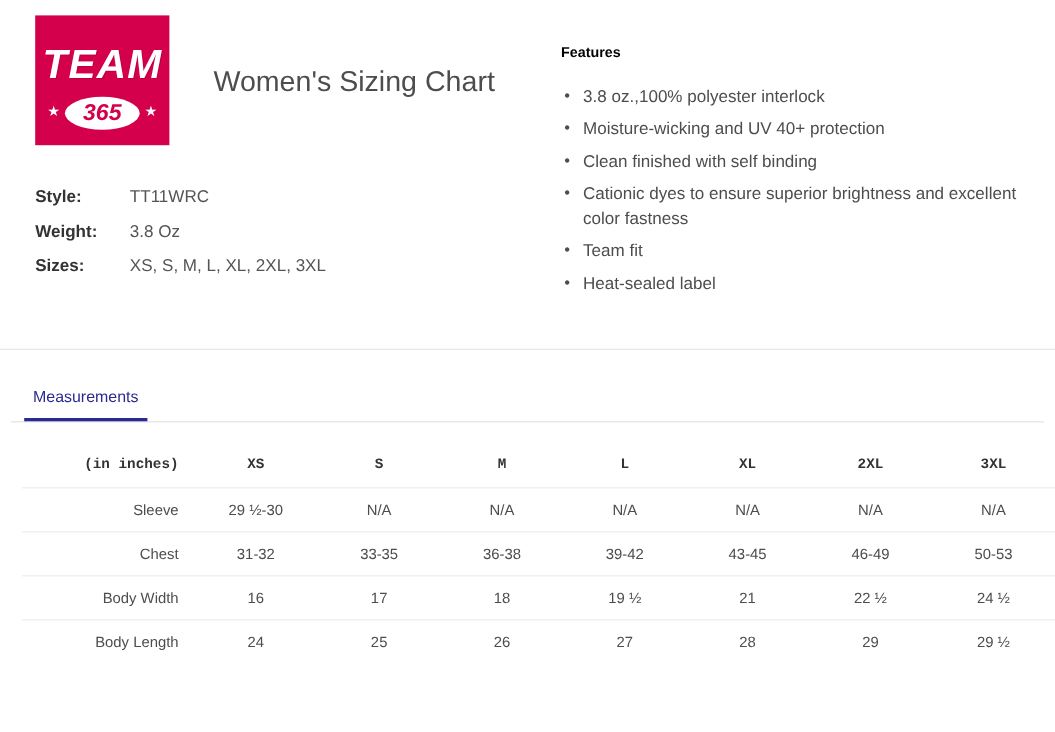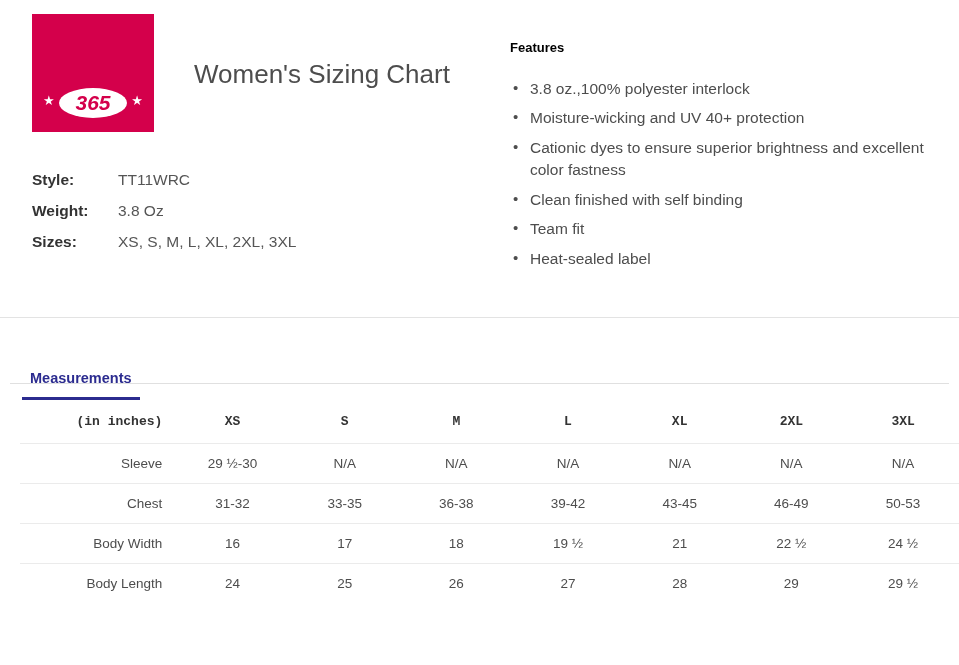--- a/index.html
+++ b/index.html
@@ -157,26 +157,26 @@
     box-sizing: border-box;
   }
   .measure-tabbar {
     margin-top: 34px;
     border-bottom: 1px solid #e0e0e0;
     padding-left: 12px;
   }
   .measure-tab {
     display: inline-block;
     font-size: 14.5px;
-    font-weight: bold;
+    font-weight: normal;
     color: #2b2b8f;
     padding: 0 8px 11px 8px;
     border-bottom: 3px solid #2b2b8f;
     position: relative;
-    top: 17px;
+    top: 0;
   }
 
   
   table.size-table {
     width: 939px;
     margin-left: 10px;
     border-collapse: collapse;
     font-size: 13.5px;
     color: #4d4d4d;
     margin-top: 18px;
@@ -217,20 +217,21 @@
 </style>
 </head>
 <body>
 
 <div class="page">
 
   <div class="top-section">
 
     <div class="left-col">
       <div class="logo">
+        <div class="team-word">TEAM</div>
         <div class="star star-l">★</div>
         <div class="star star-r">★</div>
         <div class="oval">365</div>
       </div>
 
       <div class="spec-list">
         <div class="spec-row">
           <div class="spec-label">Style:</div>
           <div class="spec-value">TT11WRC</div>
         </div>
@@ -245,22 +246,22 @@
       </div>
     </div>
 
     <h1 class="chart-title">Women's Sizing Chart</h1>
 
     <div class="features-col">
       <div class="features-title">Features</div>
       <ul class="features-list">
         <li>3.8 oz.,100% polyester interlock</li>
         <li>Moisture-wicking and UV 40+ protection</li>
+        <li>Clean finished with self binding</li>
         <li>Cationic dyes to ensure superior brightness and excellent color fastness</li>
-        <li>Clean finished with self binding</li>
         <li>Team fit</li>
         <li>Heat-sealed label</li>
       </ul>
     </div>
   </div>
 
   <div class="measure-wrap">
     <div class="measure-tabbar">
       <span class="measure-tab">Measurements</span>
     </div>

